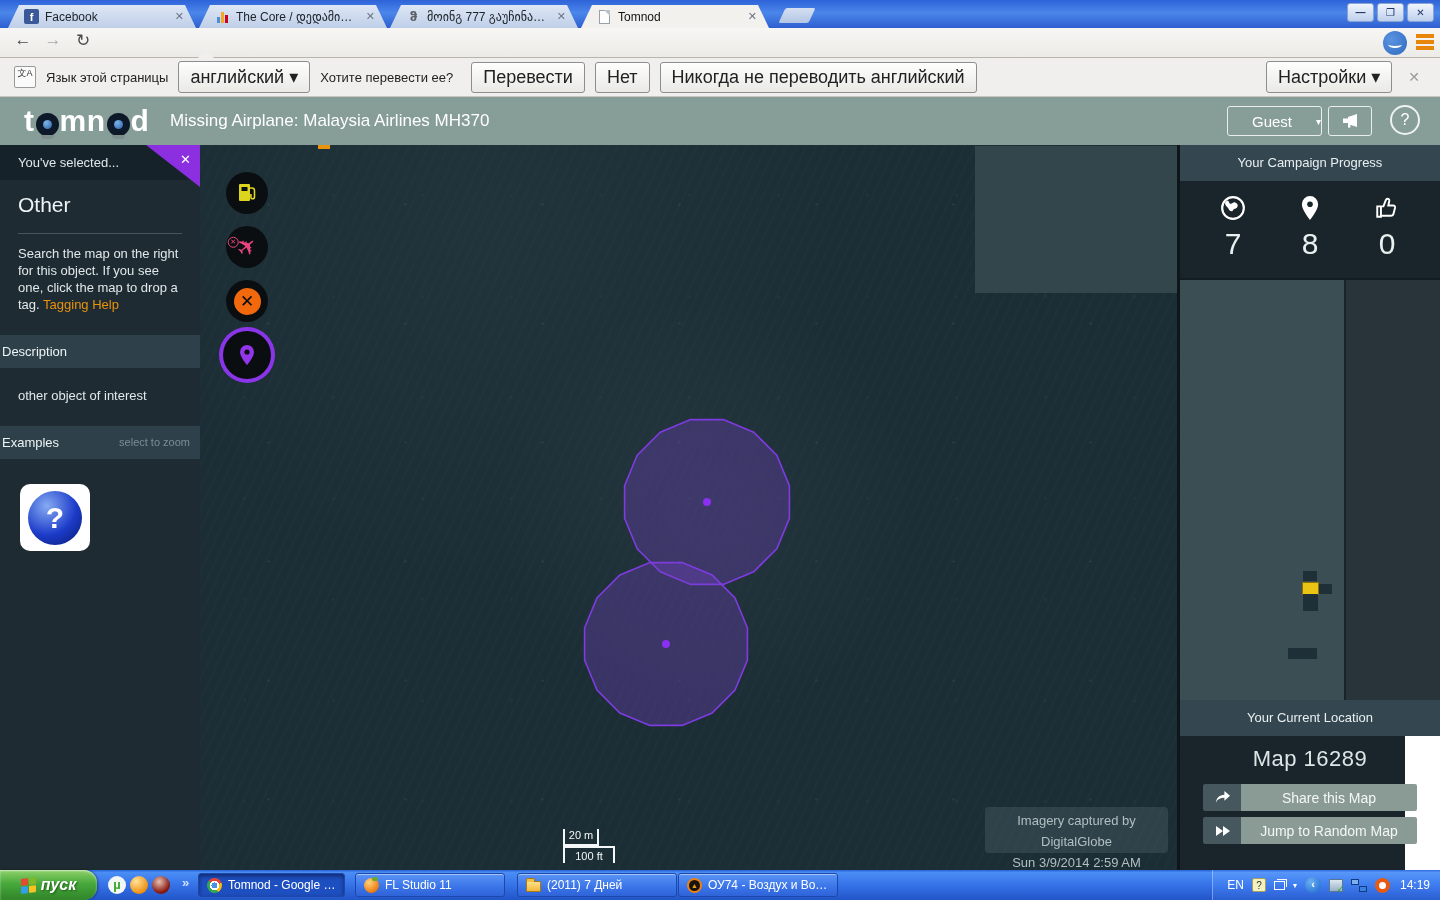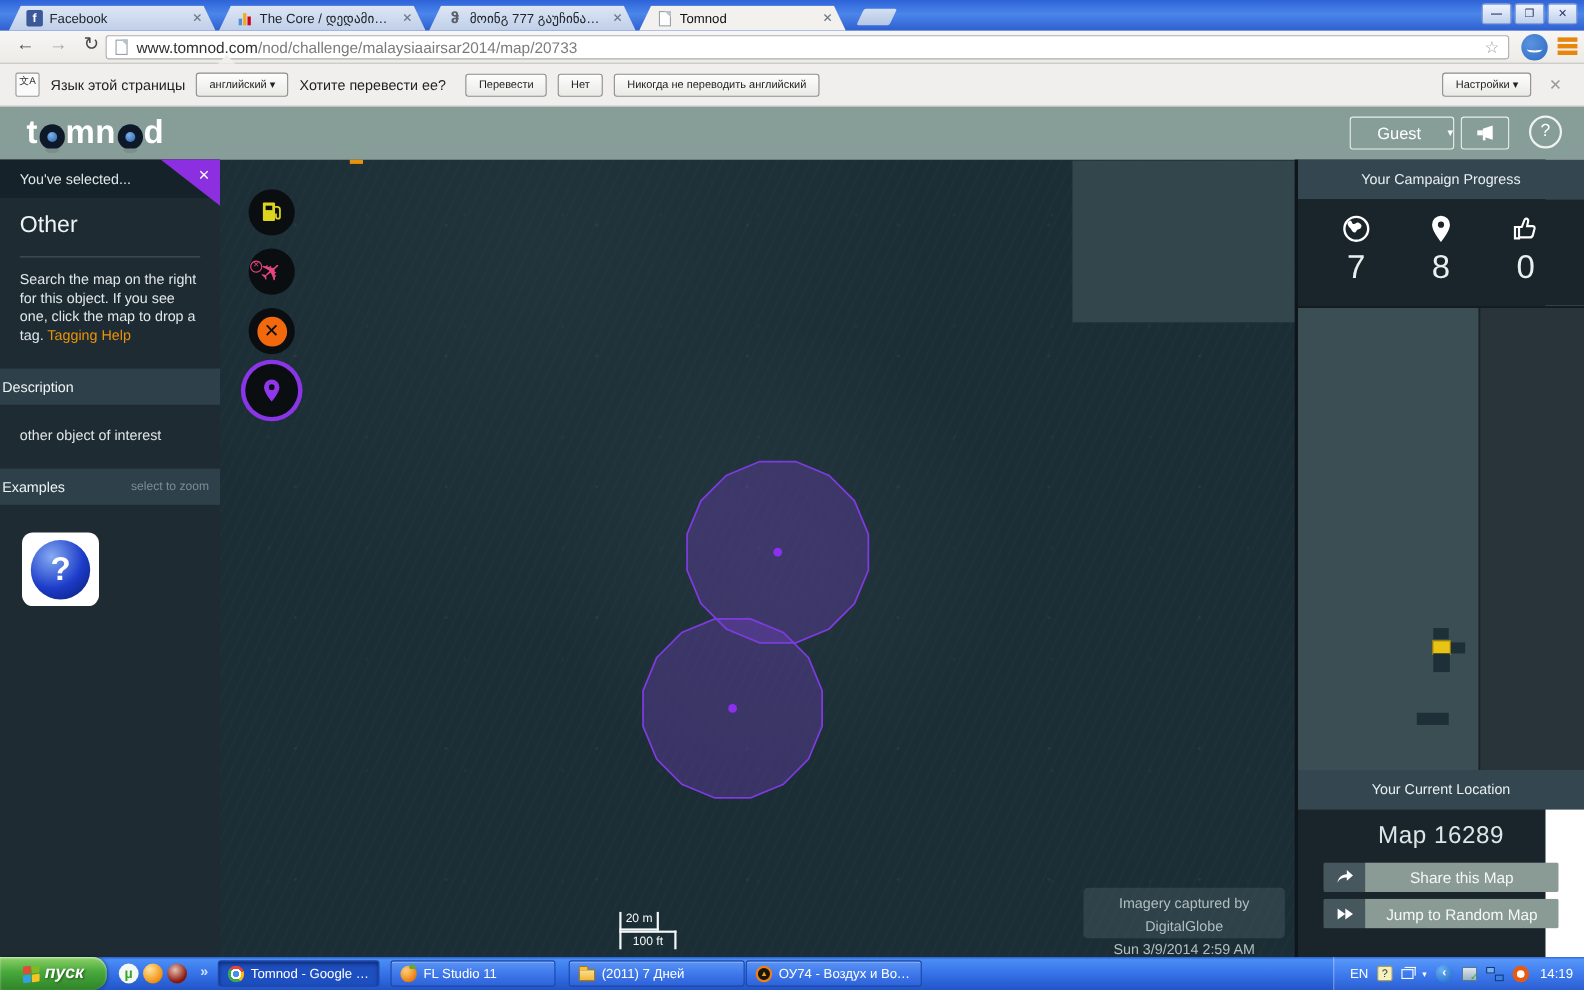--- a/index.html
+++ b/index.html
@@ -50,21 +50,21 @@
   #menu-icon { position:absolute; left:1416px; top:6px; width:18px; height:4px; background:#e8860c;
     box-shadow:0 6px 0 #e8860c, 0 12px 0 #e8860c; }
 
   
   #translatebar { position:absolute; left:0; top:58px; width:1440px; height:39px; background:#f1efee;
     border-bottom:1px solid #c9c6c2; display:flex; align-items:center; gap:10px; padding:0 14px;
     font-size:13px; color:#222; }
   #translatebar::before { content:''; position:absolute; left:198px; top:-8px;
     border-left:8px solid transparent; border-right:8px solid transparent; border-bottom:8px solid #f1efee; }
   .xpbtn { border:1px solid #8e8e8e; border-radius:3px; background:linear-gradient(180deg,#fefefe,#e9e9e5);
-    padding:4px 11px; font-size:10px; color:#222; white-space:nowrap; }
+    padding:4px 11px; font-size:18px; color:#222; white-space:nowrap; }
   .tr-icon { width:22px; height:22px; background:#fafafa; border:1px solid #999; border-radius:2px;
     font-size:9px; line-height:9px; text-align:center; color:#333; padding-top:2px; }
   #tr-settings { margin-left:auto; }
   #tr-close { color:#9a9a9a; font-size:14px; padding:0 6px; }
 
   
   #siteheader { position:absolute; left:0; top:97px; width:1440px; height:48px; background:#879d97; }
   #logo { position:absolute; left:24px; top:7px; font-size:30px; font-weight:bold; color:#fff;
     letter-spacing:.5px; display:flex; align-items:center; }
   .eye { display:inline-block; width:23px; height:23px; border-radius:50%; background:#0d1828;
@@ -262,25 +262,20 @@
     <div class="winbtn">—</div>
     <div class="winbtn">❐</div>
     <div class="winbtn">✕</div>
   </div>
 </div>
 
 <div id="toolbar">
   <span class="navbtn" style="left:10px;">←</span>
   <span class="navbtn" style="left:40px; color:#a8a8a8;">→</span>
   <span class="navbtn" style="left:70px;">↻</span>
-  <div id="omnibox">
-    <span class="doc-icon"></span>
-    <span class="url"><span class="domain">www.tomnod.com</span><span class="path">/nod/challenge/malaysiaairsar2014/map/20733</span></span>
-    <span class="star">☆</span>
-  </div>
   <div id="ext-icon"></div>
   <div id="menu-icon"></div>
 </div>
 
 <div id="translatebar">
   <span class="tr-icon">文A</span>
   <span>Язык этой страницы</span>
   <button class="xpbtn">английский ▾</button>
   <span>Хотите перевести ее?</span>
   <button class="xpbtn" style="margin-left:8px;">Перевести</button>
@@ -291,20 +286,21 @@
 </div>
 
 <div id="siteheader">
   <div id="logo">
     <span>t</span>
       <span class="eye"></span>
       <span>mn</span>
       <span class="eye"></span>
       <span>d</span>
   </div>
+  <div id="site-title">Missing Airplane: Malaysia Airlines MH370</div>
   <div class="hdrbtn" id="guest-btn">
     <svg width="14" height="14" viewBox="0 0 16 16">
         <circle cx="8" cy="5" r="3" fill="#fff"></circle>
         <path d="M2 14c0-3.3 2.7-5.5 6-5.5s6 2.2 6 5.5z" fill="#fff"></path>
       </svg>
     <span>Guest</span>
     <span style="font-size:10px;">▾</span>
   </div>
   <div class="hdrbtn" id="mega-btn">
     <svg width="20" height="18" viewBox="0 0 20 18">

